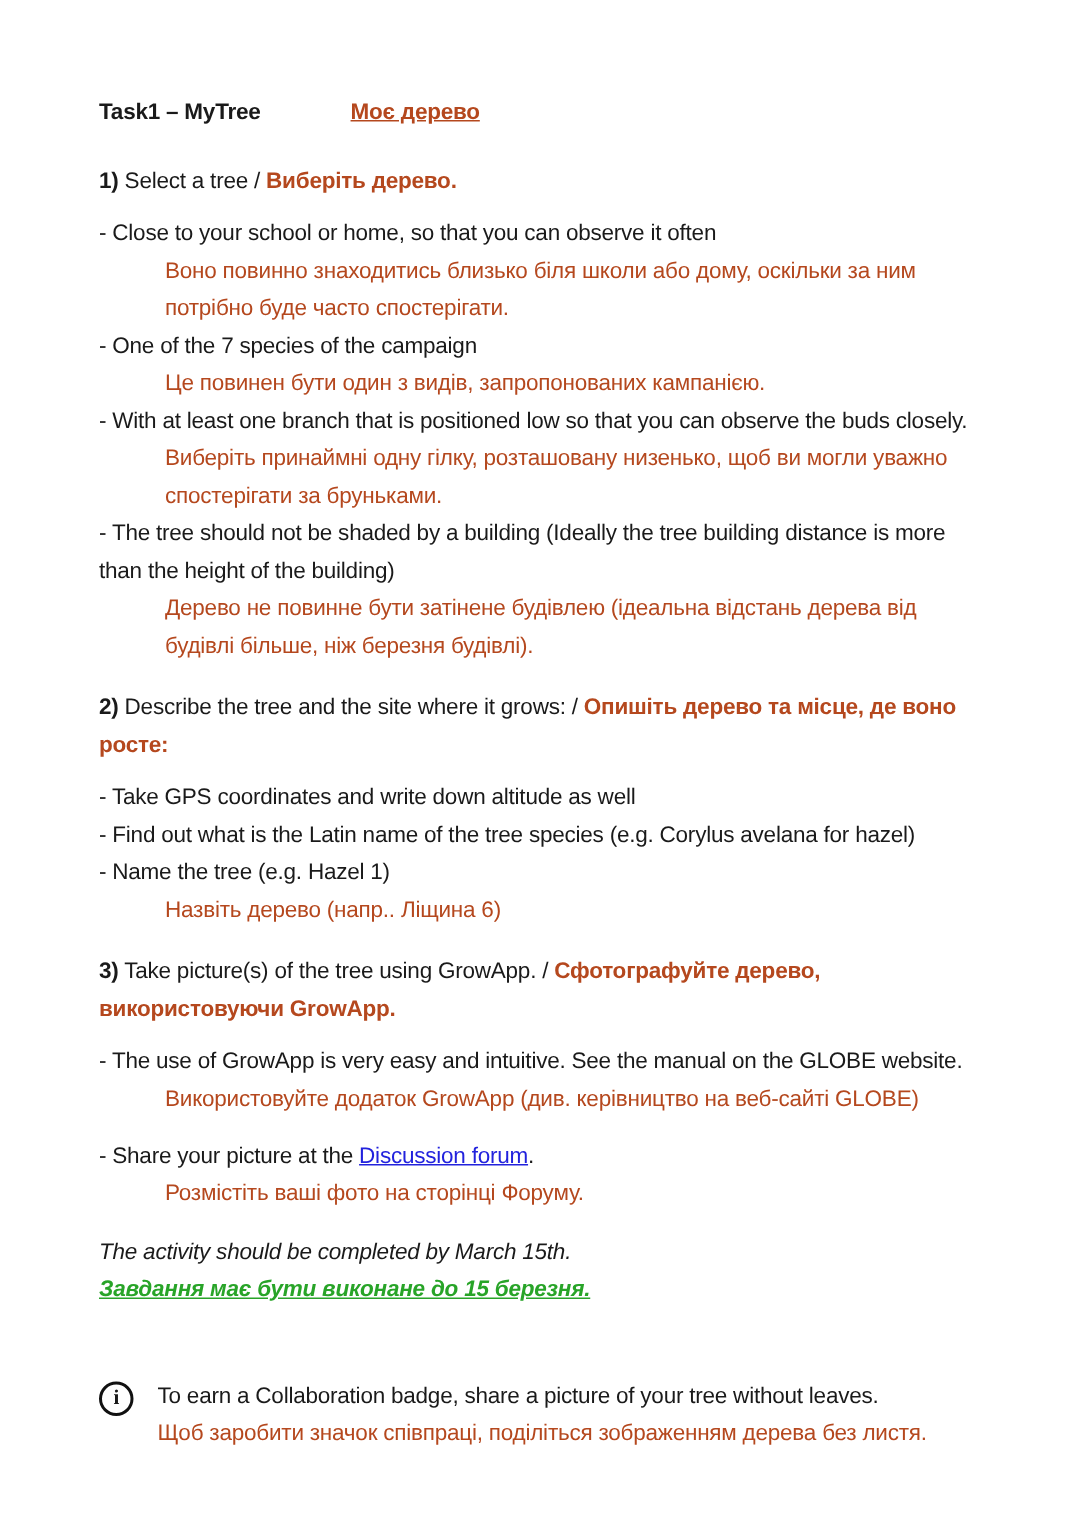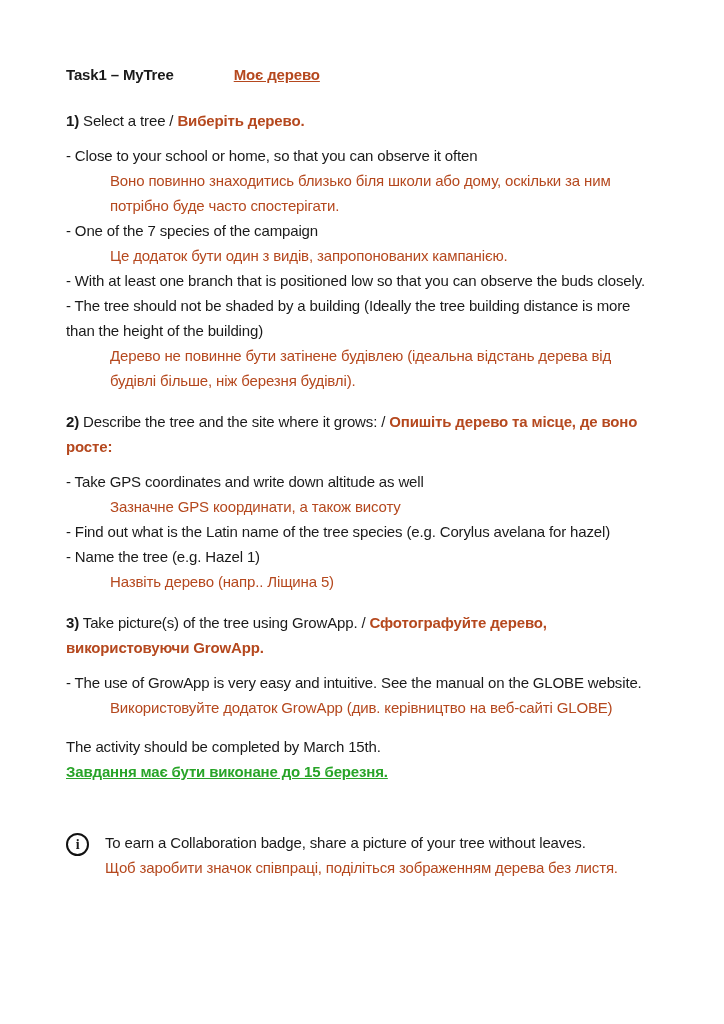--- a/index.html
+++ b/index.html
@@ -20,21 +20,21 @@
   p{margin:0;}
   .title{margin-bottom:21px;font-weight:bold;}
   .title-uk{color:var(--orange);margin-left:60px;text-decoration:underline;font-weight:bold;}
   .heading{margin-top:16px;margin-bottom:10px;}
   .heading .num{font-weight:bold;}
   .heading .h-uk{color:var(--orange);font-weight:bold;}
   .list p.uk{color:var(--orange);padding-left:44px;}
   .share{margin-top:13px;}
   .share a{color:var(--link);text-decoration:underline;}
   .share .uk{color:var(--orange);padding-left:44px;}
-  .deadline{margin-top:14px;}
+  .deadline{margin-top:14px;font-style:italic;}
   .deadline .uk{color:var(--green);font-weight:bold;text-decoration:underline;}
   .badge{margin-top:46px;display:flex;gap:16px;align-items:flex-start;}
   .info-icon{
     flex:0 0 auto;width:19px;height:19px;margin-top:3px;
     border:2px solid #111;border-radius:50%;
     display:flex;align-items:center;justify-content:center;
     font-family:"Liberation Serif",serif;font-weight:bold;font-size:14px;line-height:1;
   }
   .badge .txt p{font-weight:normal;}
   .badge .txt .uk{color:var(--orange);}
@@ -49,47 +49,51 @@
   </p>
 
   <p class="heading">
     <span class="num">1)</span><span> Select a tree / </span><span class="h-uk">Виберіть дерево.</span>
   </p>
 
   <div class="list">
     <p class="en">- Close to your school or home, so that you can observe it often</p>
     <p class="uk">Воно повинно знаходитись близько біля школи або дому, оскільки за ним потрібно буде часто спостерігати.</p>
     <p class="en">- One of the 7 species of the campaign</p>
-    <p class="uk">Це додаток бути один з видів, запропонованих кампанією.</p>
+    <p class="uk">Це повинен бути один з видів, запропонованих кампанією.</p>
     <p class="en">- With at least one branch that is positioned low so that you can observe the buds closely.</p>
+    <p class="uk">Виберіть принаймні одну гілку, розташовану низенько, щоб ви могли уважно спостерігати за бруньками.</p>
     <p class="en">- The tree should not be shaded by a building (Ideally the tree building distance is more than the height of the building)</p>
     <p class="uk">Дерево не повинне бути затінене будівлею (ідеальна відстань дерева від будівлі більше, ніж березня будівлі).</p>
   </div>
 
   <p class="heading">
     <span class="num">2)</span><span> Describe the tree and the site where it grows: / </span><span class="h-uk">Опишіть дерево та місце, де воно росте:</span>
   </p>
 
   <div class="list">
     <p class="en">- Take GPS coordinates and write down altitude as well</p>
-    <p class="uk">Зазначне GPS координати, а також висоту</p>
     <p class="en">- Find out what is the Latin name of the tree species (e.g. Corylus avelana for hazel)</p>
     <p class="en">- Name the tree (e.g. Hazel 1)</p>
-    <p class="uk">Назвіть дерево (напр.. Ліщина 5)</p>
+    <p class="uk">Назвіть дерево (напр.. Ліщина 6)</p>
   </div>
 
   <p class="heading">
     <span class="num">3)</span><span> Take picture(s) of the tree using GrowApp. / </span><span class="h-uk">Сфотографуйте дерево, використовуючи GrowApp.</span>
   </p>
 
   <div class="list">
     <p class="en">- The use of GrowApp is very easy and intuitive. See the manual on the GLOBE website.</p>
     <p class="uk">Використовуйте додаток GrowApp (див. керівництво на веб-сайті GLOBE)</p>
   </div>
 
+  <div class="share">
+    <p class="en"><span>- Share your picture at the </span><a href="#">Discussion forum</a><span>.</span></p>
+    <p class="uk">Розмістіть ваші фото на сторінці Форуму.</p>
+  </div>
 
   <div class="deadline">
     <p class="en">The activity should be completed by March 15th.</p>
     <p class="uk">Завдання має бути виконане до 15 березня.</p>
   </div>
 
   <div class="badge">
     <span class="info-icon">i</span>
     <div class="txt">
       <p class="en">To earn a Collaboration badge, share a picture of your tree without leaves.</p>

